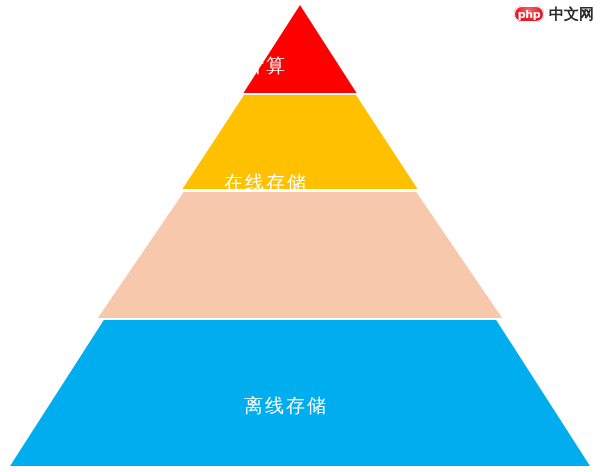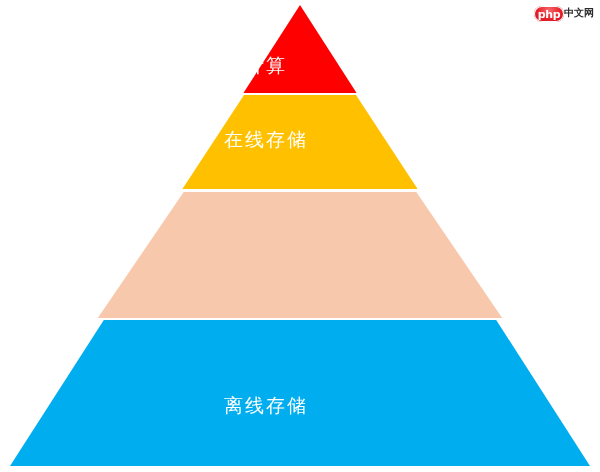--- a/index.html
+++ b/index.html
@@ -44,29 +44,30 @@
     font-weight: 400;
     letter-spacing: 2px;
     white-space: nowrap;
     line-height: 1;
     pointer-events: none;
   }
 
   #label-compute   { top: 56px;  font-size: 19px; }
   #label-online    { top: 130px; font-size: 19px; }
   #label-nearline  { top: 242px; font-size: 19px; }
-  #label-offline   { top: 396px; font-size: 19px; }
+  #label-offline   { top: 396px; font-size: 19px; margin-left: 20px; }
 
   
   #watermark {
     position: absolute;
     top: 4px;
     right: 6px;
     display: flex;
     align-items: center;
+    gap: 5px;
     height: 20px;
   }
   #php-badge {
     display: inline-flex;
     align-items: center;
     justify-content: center;
     width: 30px;
     height: 16px;
     border-radius: 8px;
     background: radial-gradient(ellipse at 50% 25%, #f4686a 0%, #e8202a 55%, #c00d17 100%);
@@ -76,23 +77,23 @@
     color: #ffffff;
     font-family: "DejaVu Sans", "Liberation Sans", sans-serif;
     font-weight: bold;
     font-size: 11px;
     line-height: 1;
     letter-spacing: -0.3px;
     transform: translateY(-0.5px);
   }
   #wm-cn {
     color: #2b2b2b;
-    font-family: Liberation Mono, monospace;
+    font-family: Liberation Serif, serif;
     font-weight: bold;
-    font-size: 10px;
+    font-size: 15px;
     line-height: 1;
     letter-spacing: 0px;
     white-space: nowrap;
   }
 </style>
 </head>
 <body>
 
 <div id="stage" style="background: rgb(255, 255, 255);">
 
@@ -102,21 +103,21 @@
 
     <polygon id="band-nearline" points="183.7,192 416.3,192 502.2,318 97.8,318" fill="#f8c8ac"></polygon>
 
     <polygon id="band-online" points="244.0,95 356.0,95 417.6,189 182.4,189" fill="#ffc000"></polygon>
 
     <polygon id="band-compute" points="300,5 356.6,93 243.4,93" fill="#ff0000"></polygon>
   </svg>
 
   <div class="tier-label" id="label-compute" style="color: rgb(255, 255, 255);">计算</div>
 
-  <div class="tier-label" id="label-online" style="color: rgb(255, 255, 255);">在线存储</div>
+  <div class="tier-label" id="label-online" style="color: rgb(255, 255, 255); margin-top: 43px;">在线存储</div>
 
 
   <div class="tier-label" id="label-offline" style="color: rgb(255, 255, 255);">离线存储</div>
 
   <div id="watermark">
     <span id="php-badge">
       <span>php</span>
     </span>
     <span id="wm-cn" style="color: rgb(43, 43, 43);">中文网</span>
   </div>

